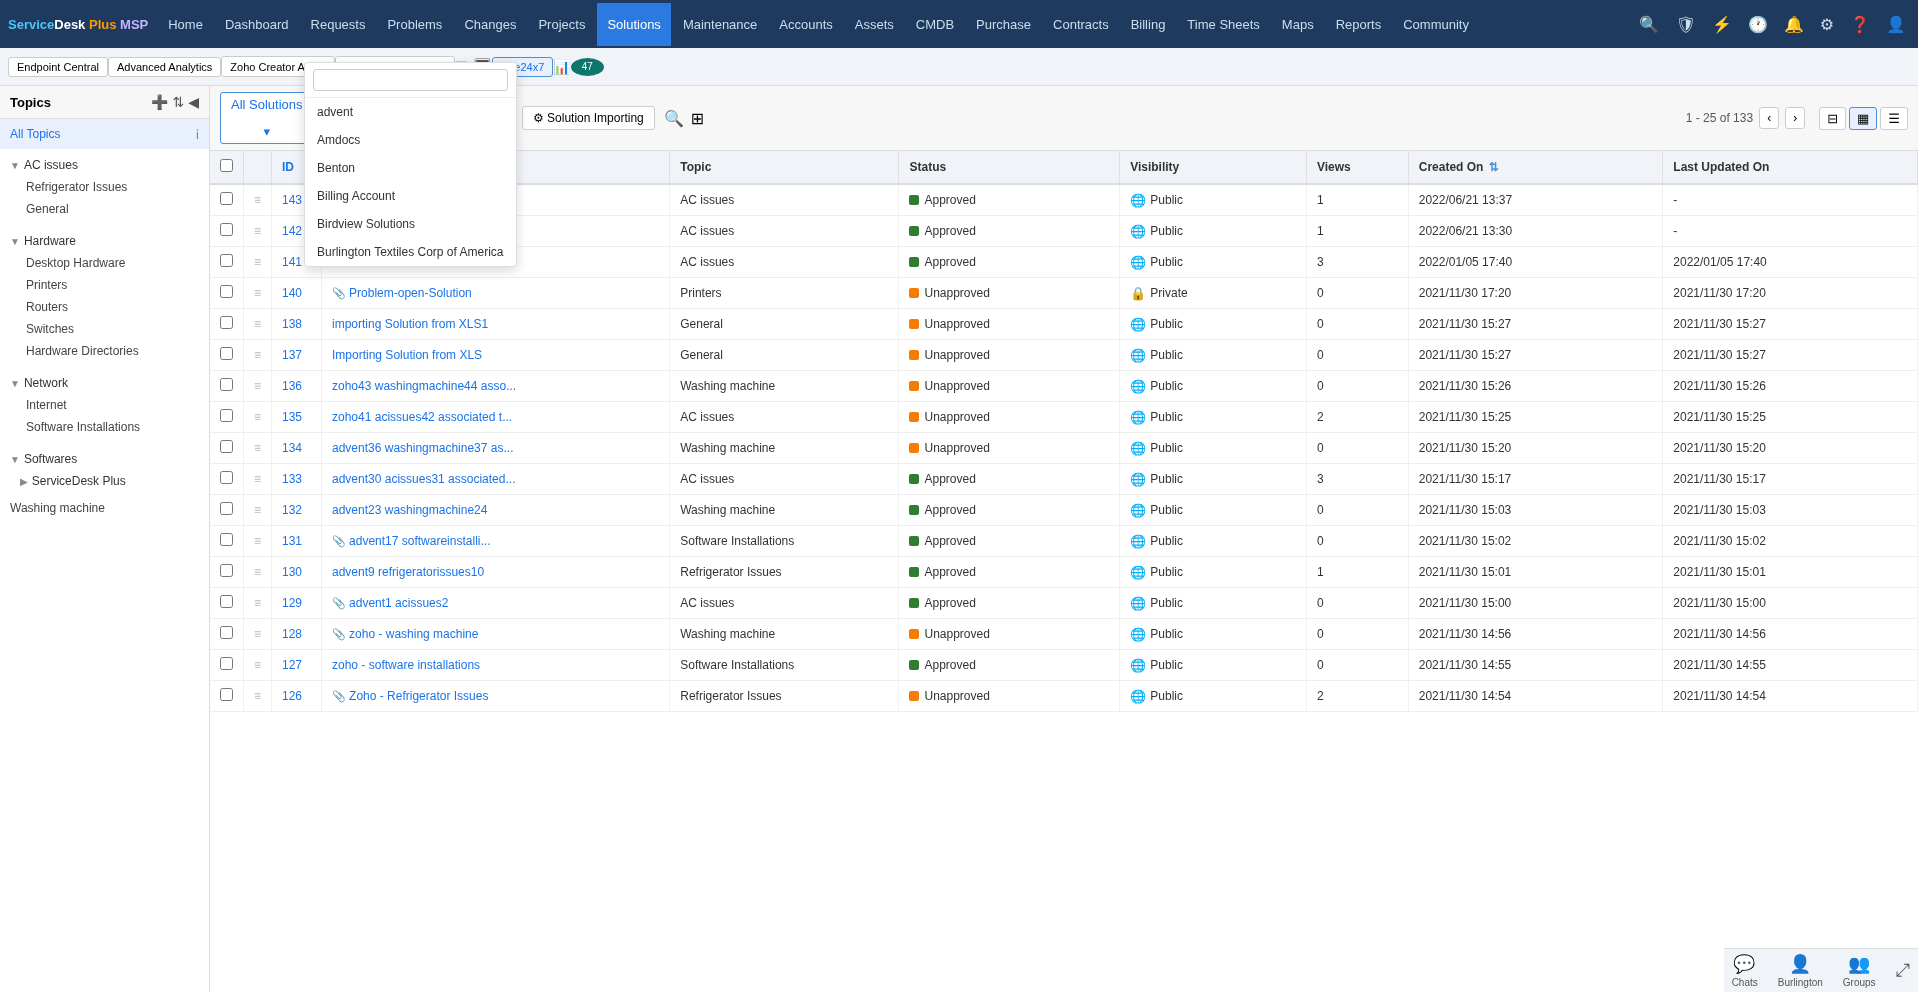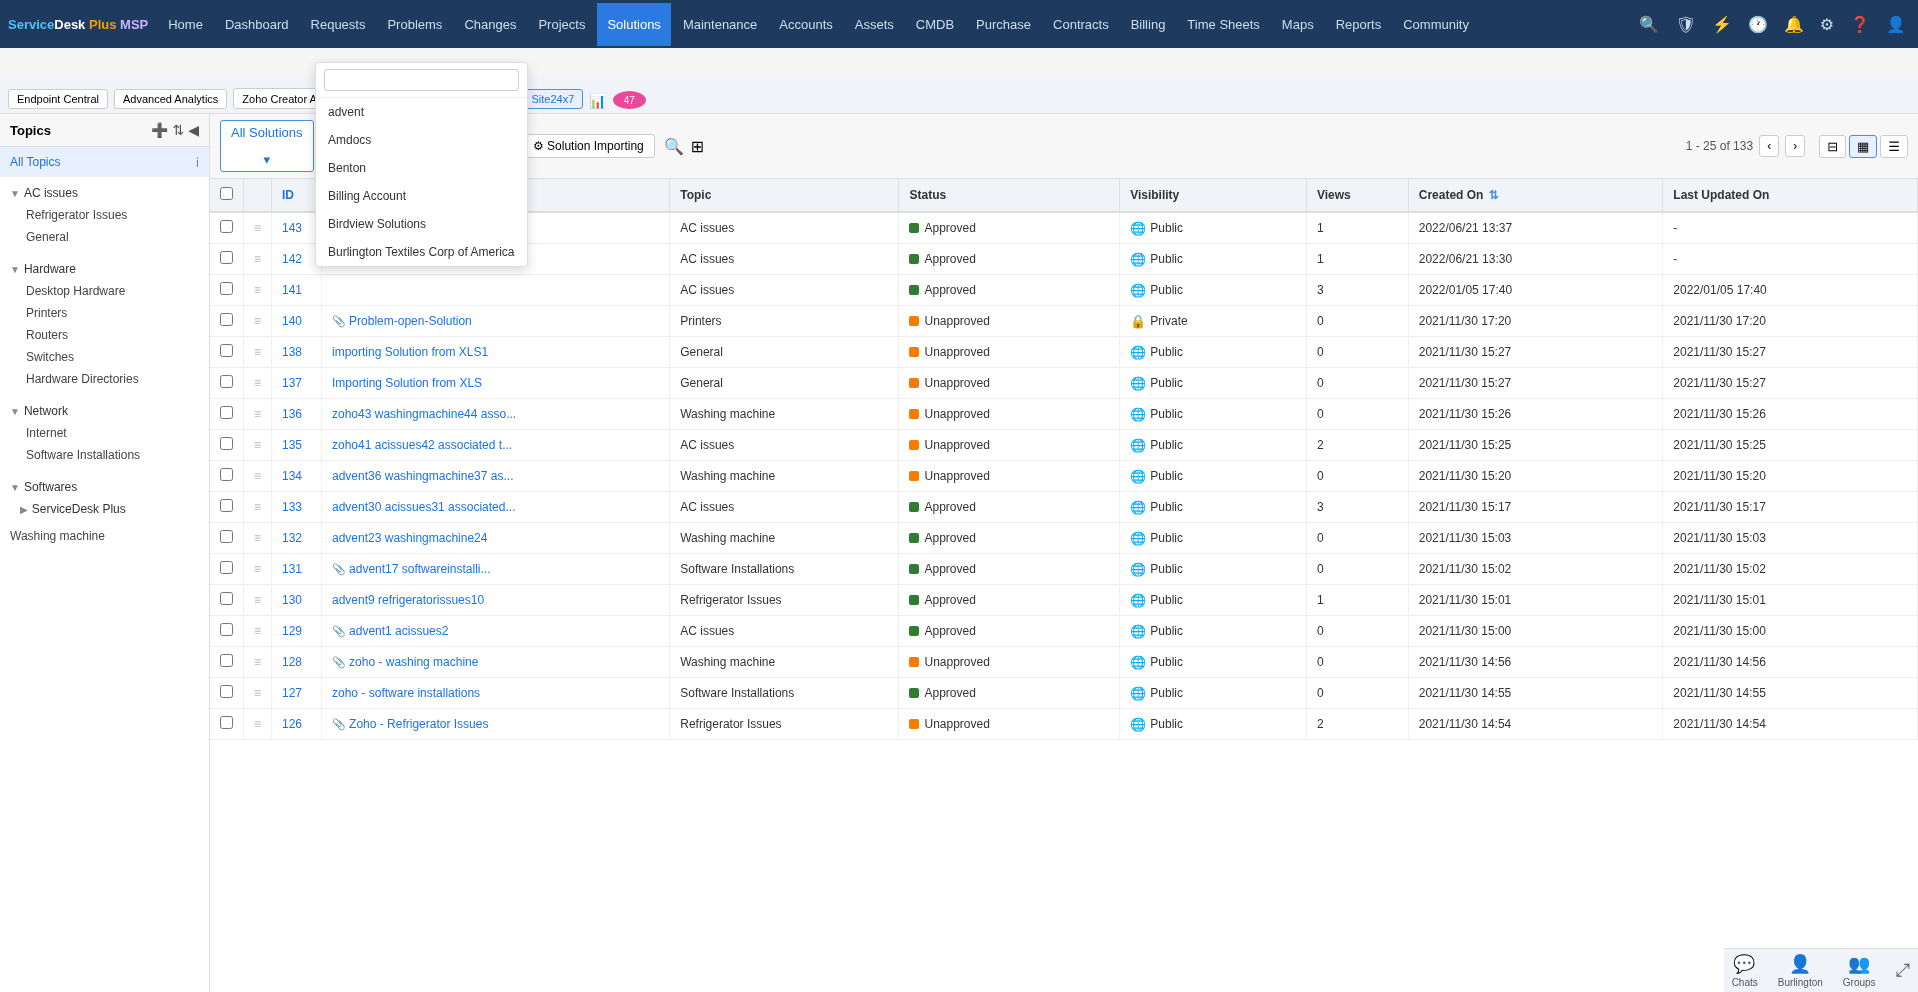--- a/index.html
+++ b/index.html
@@ -41,27 +41,25 @@
     .nav-icon-btn {
       color: #cde;
       font-size: 16px;
       cursor: pointer;
       padding: 4px;
     }
 
     
     .sub-toolbar {
       display: flex;
-      align-items: flex-end;
+      align-items: center;
       background: #f0f4f8;
       border-bottom: 1px solid #ddd;
       padding: 4px 8px;
-      gap: 6px;
       height: 38px;
-      margin-top: 28px;
     }
     .sub-toolbar-btn {
       background: white;
       border: 1px solid #ccc;
       border-radius: 3px;
       padding: 3px 8px;
       font-size: 11px;
       cursor: pointer;
       display: flex;
       align-items: center;
@@ -294,21 +292,21 @@
     }
     .globe-icon { color: #1a73e8; font-size: 13px; }
     .lock-icon { color: #f57c00; font-size: 13px; }
 
     .attachment-icon { color: #888; font-size: 11px; }
 
     
     .dropdown-overlay {
       position: fixed;
       top: 62px;
-      left: 315px;
+      left: 304px;
       background: white;
       border: 1px solid #ddd;
       border-radius: 4px;
       box-shadow: 0 4px 12px rgba(0,0,0,0.15);
       z-index: 999;
       min-width: 160px;
     }
     .dropdown-search {
       padding: 6px 8px;
       border-bottom: 1px solid #eee;
@@ -401,21 +399,21 @@
   <div class="account-dropdown">
     <span>All Accounts</span>
     <span>▾</span>
   </div>
   <span style="display:flex;gap:4px;align-items:center;">
     <span style="font-size:16px;cursor:pointer;color:#555;">⊞</span>
     <span style="font-size:16px;cursor:pointer;color:#555;">🖥</span>
   </span>
   <button class="site-btn">Site24x7</button>
   <span style="font-size:14px;cursor:pointer;">📊</span>
-  <span style="background:#ec4899;color:white;border-radius:50%;width:33px;height:18px;display:flex;align-items:center;justify-content:center;font-size:10px;cursor:pointer;">47</span>
+  <span style="background:#0f766e;color:white;border-radius:50%;width:33px;height:18px;display:flex;align-items:center;justify-content:center;font-size:10px;cursor:pointer;">47</span>
 </div>
 
 <div class="main-layout">
 
   <div class="sidebar">
     <div class="sidebar-header">
       <span class="sidebar-header-title">Topics</span>
       <div class="sidebar-header-icons">
         <span class="sidebar-header-icon">➕</span>
         <span class="sidebar-header-icon">⇅</span>

